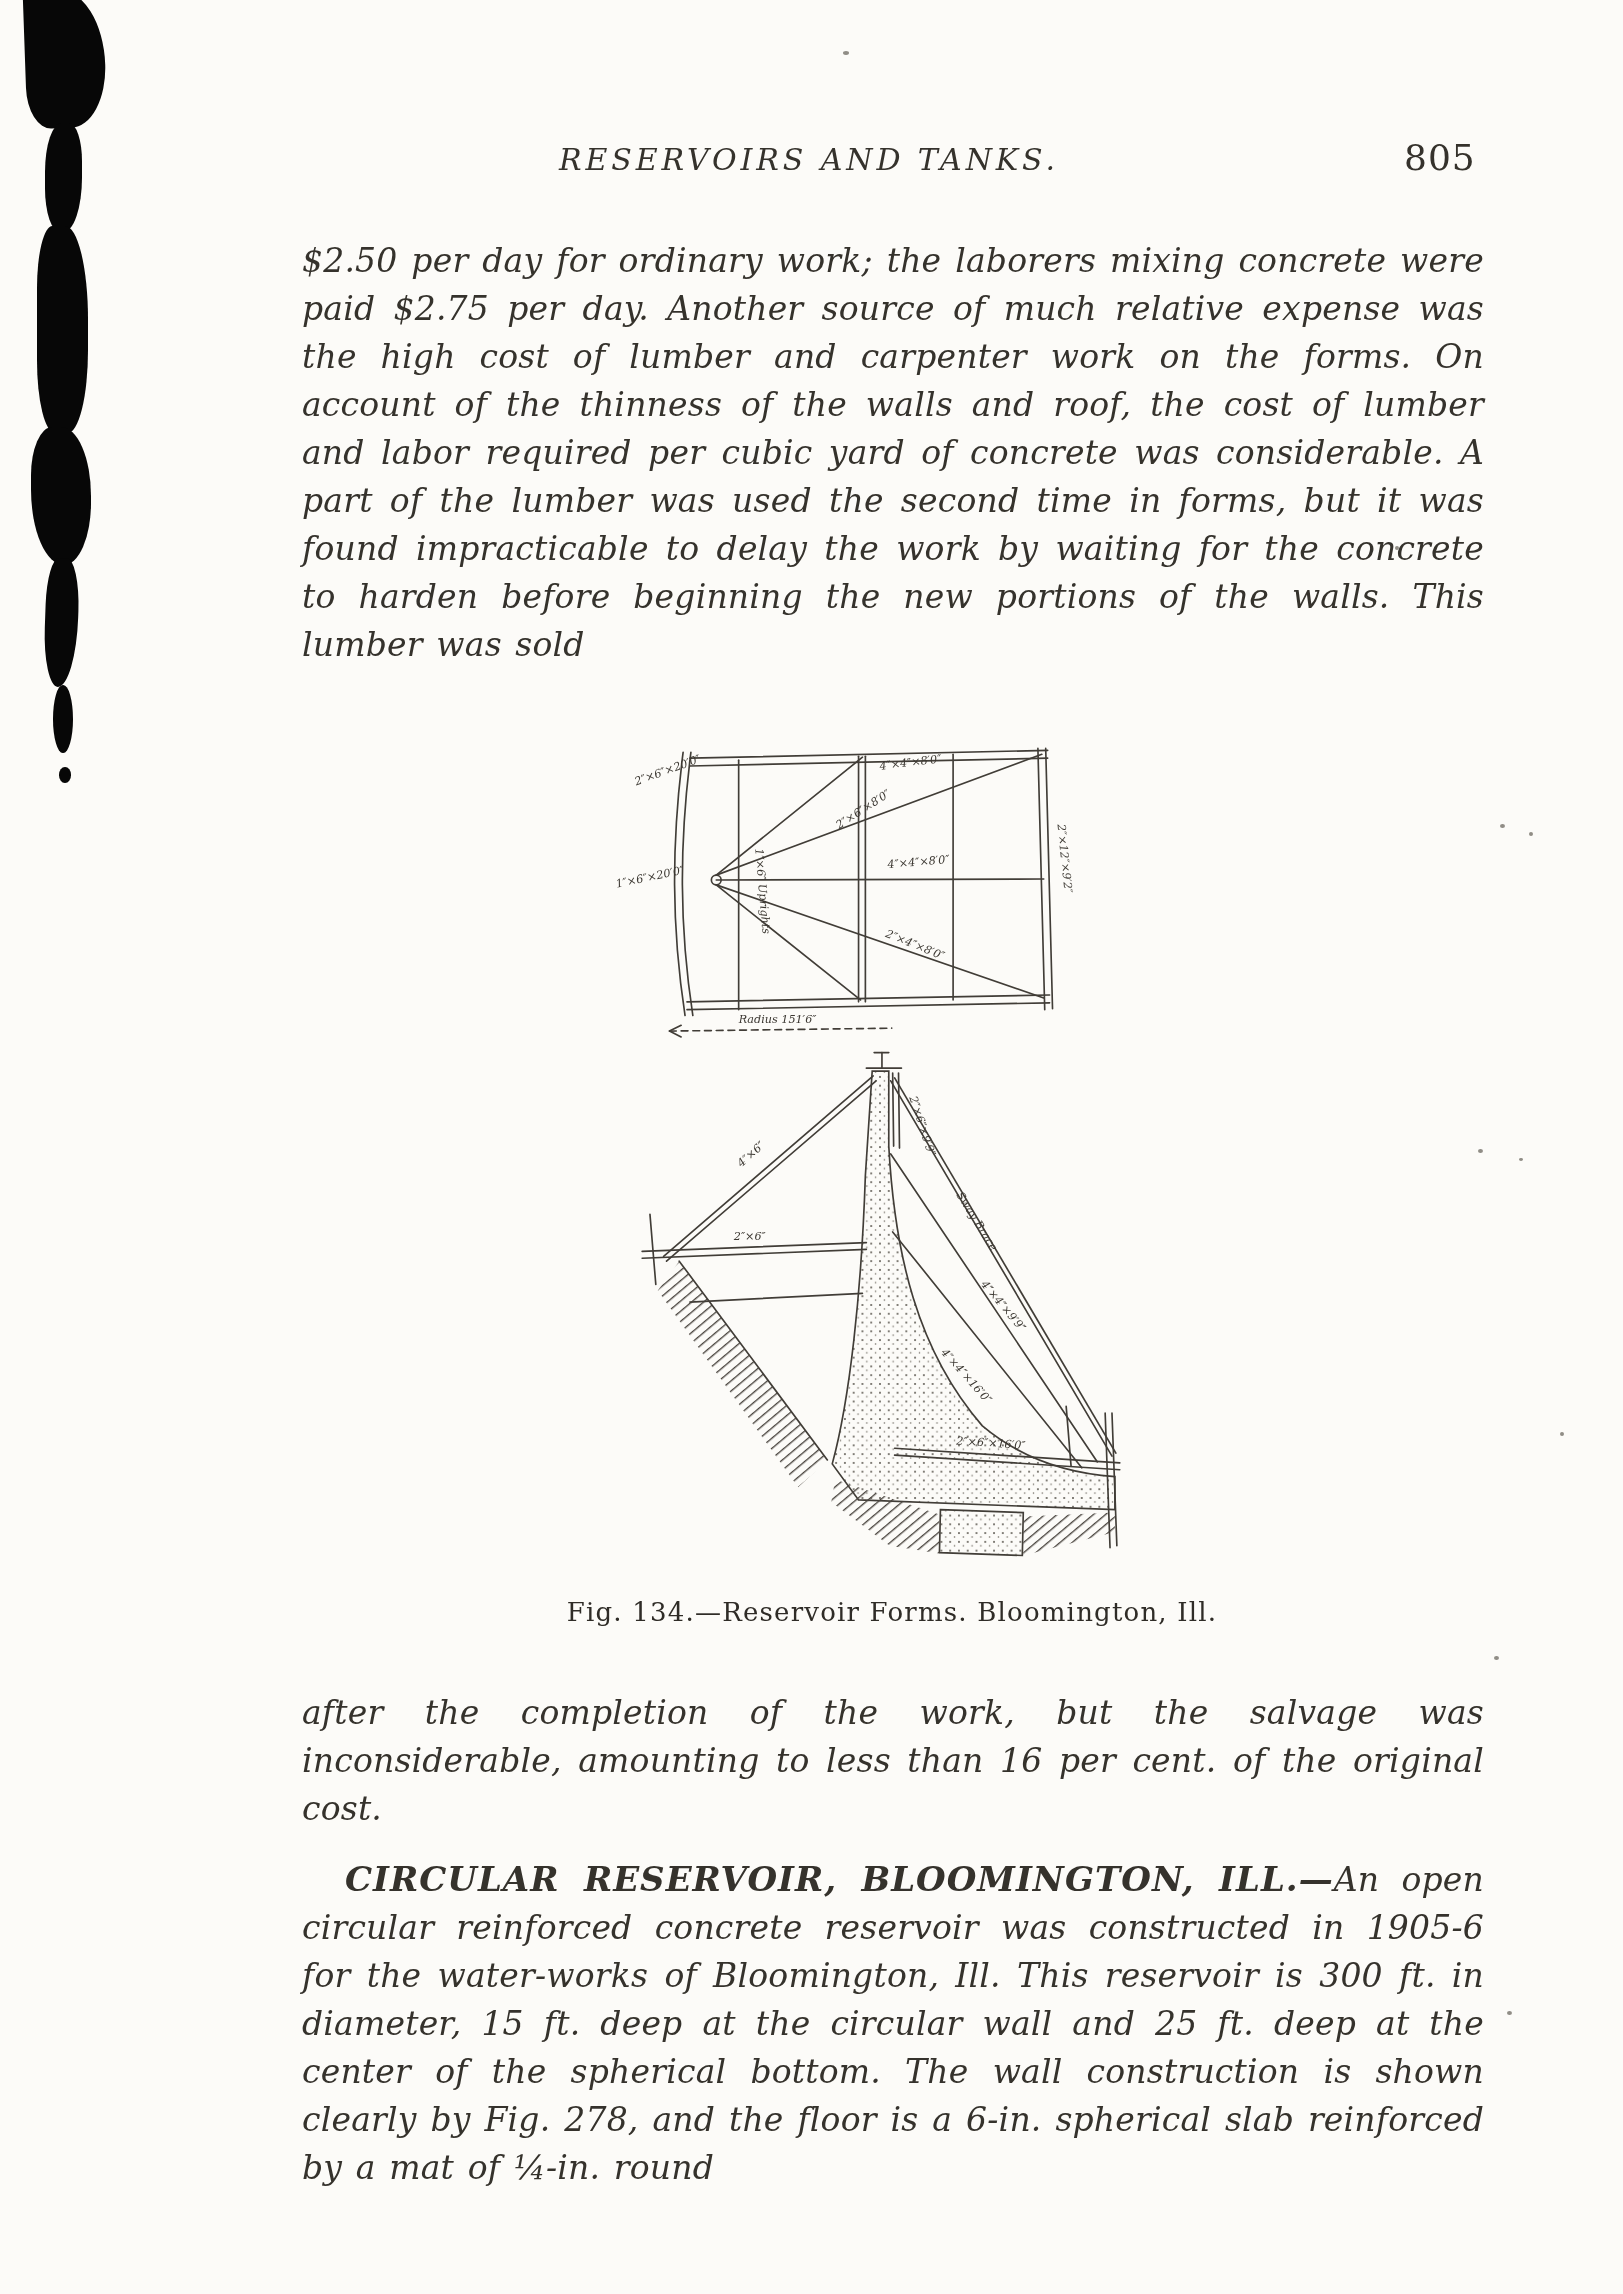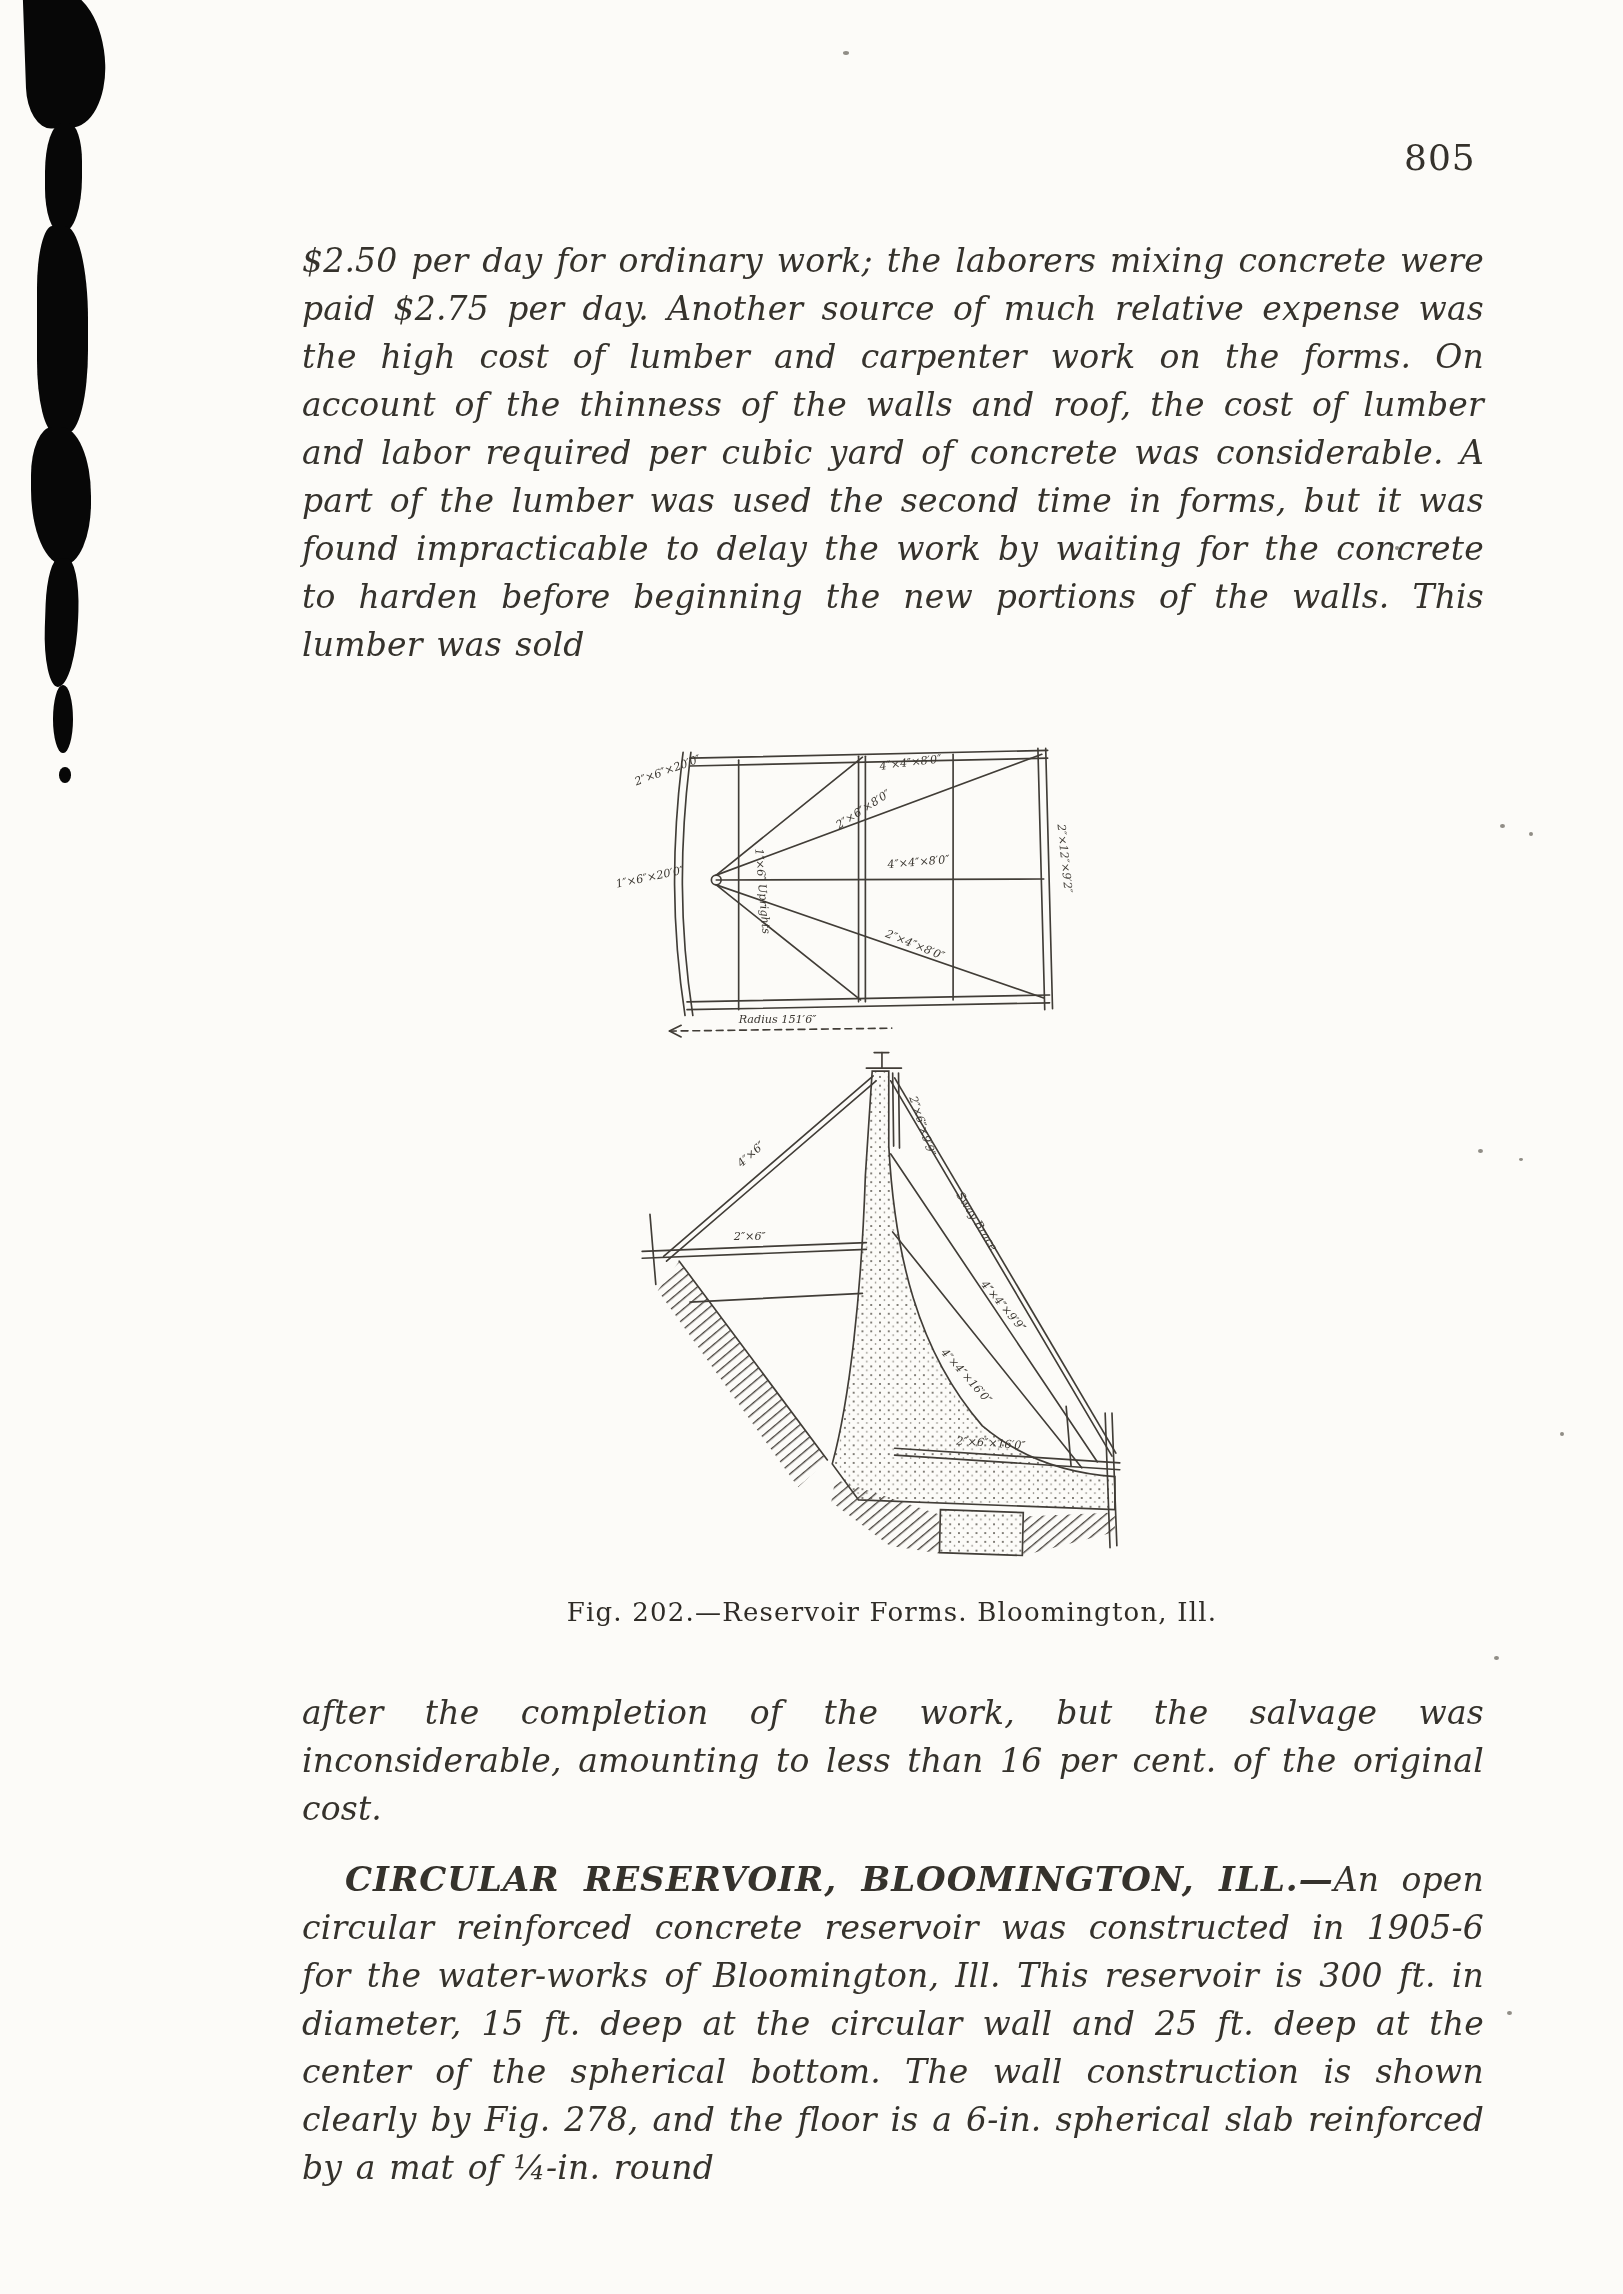--- a/index.html
+++ b/index.html
@@ -71,20 +71,21 @@
   <div class="speck s1"></div>
   <div class="speck s2"></div>
   <div class="speck s3"></div>
   <div class="speck s4"></div>
   <div class="speck s5"></div>
   <div class="speck s6"></div>
   <div class="speck s7"></div>
   <div class="speck s8"></div>
   <div class="speck s9"></div>
 
+  <div class="running-title">RESERVOIRS AND TANKS.</div>
   <div class="page-number">805</div>
 
   <p class="body-text p1">$2.50 per day for ordinary work; the laborers mixing concrete were paid $2.75 per day. Another source of much relative expense was the high cost of lumber and carpenter work on the forms. On account of the thinness of the walls and roof, the cost of lumber and labor required per cubic yard of concrete was considerable. A part of the lumber was used the second time in forms, but it was found impracticable to delay the work by waiting for the concrete to harden before beginning the new portions of the walls. This lumber was sold</p>
 
   <figure class="fig">
     <svg width="566" height="887" viewBox="0 0 580 910">
       <defs>
         <pattern id="stip" width="9" height="9" patternUnits="userSpaceOnUse">
           <circle cx="2" cy="3" r="1" fill="#57524b"></circle>
           <circle cx="6.5" cy="7" r="0.8" fill="#6b655c"></circle>
@@ -164,20 +165,20 @@
         <text transform="translate(368 520) rotate(58)">Sway Brace</text>
         <text transform="translate(148 492) rotate(-42)">4″×6″</text>
         <text transform="translate(140 566)">2″×6″</text>
         <text transform="translate(393 612) rotate(50)">4″×4″×9′9″</text>
         <text transform="translate(352 682) rotate(48)">4″×4″×16′0″</text>
         <text transform="translate(368 776) rotate(4)">2″×6″×16′0″</text>
         <text transform="translate(162 165) rotate(85)">1″×6″ Uprights</text>
       </g>
     </svg>
   </figure>
-  <div class="caption">Fig. 202.—Reservoir Forms. Bloomington, Ill.</div>
+  <div class="caption">Fig. 134.—Reservoir Forms. Bloomington, Ill.</div>
 
   <p class="body-text p2">after the completion of the work, but the salvage was inconsiderable, amounting to less than 16 per cent. of the original cost.</p>
 
   <p class="body-text p3"><span class="section-heading">CIRCULAR RESERVOIR, BLOOMINGTON, ILL.—</span><span>An open circular reinforced concrete reservoir was constructed in 1905-6 for the water-works of Bloomington, Ill. This reservoir is 300 ft. in diameter, 15 ft. deep at the circular wall and 25 ft. deep at the center of the spherical bottom. The wall construction is shown clearly by Fig. 278, and the floor is a 6-in. spherical slab reinforced by a mat of ¼-in. round</span></p>
 
 </div>
 
 
 </body></html>

